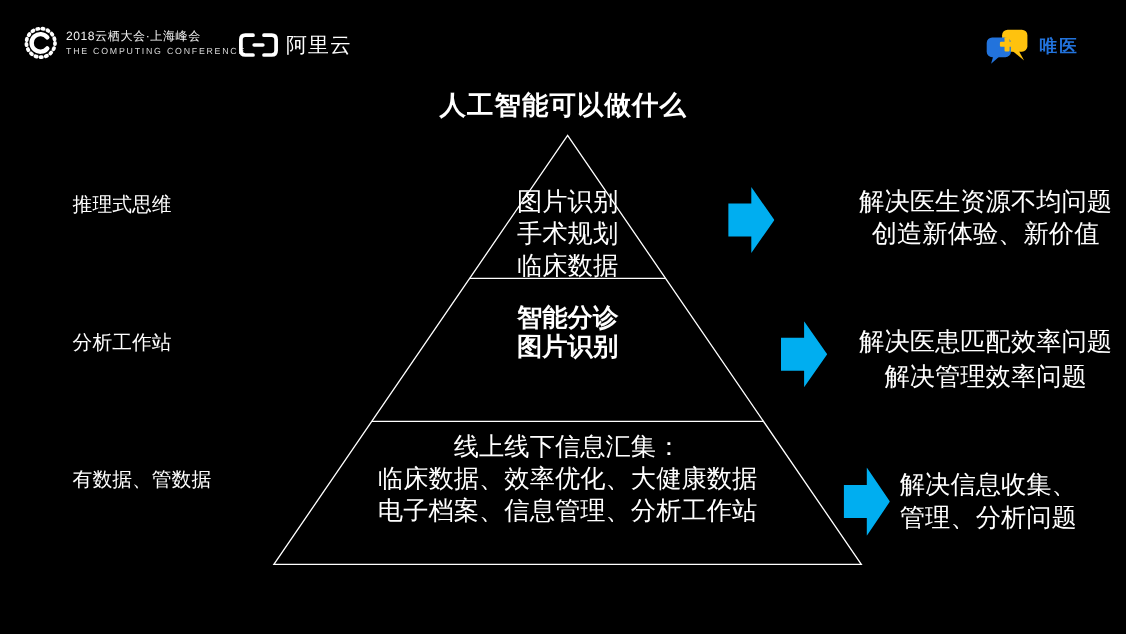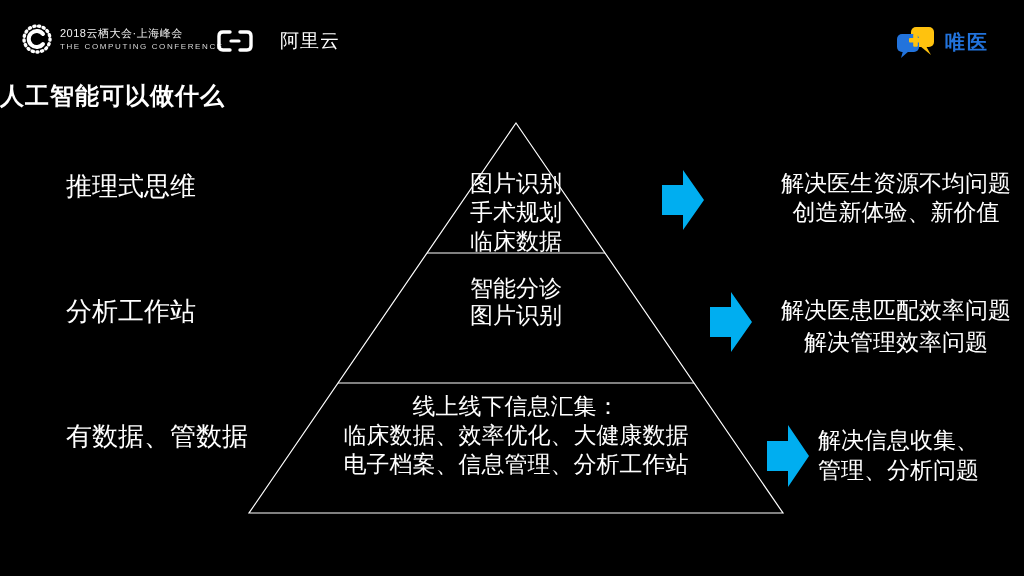--- a/index.html
+++ b/index.html
@@ -9,39 +9,39 @@
     font-family:"Liberation Sans","DejaVu Sans",sans-serif;
   }
   .abs{position:absolute;}
 
   
   .conf-logo{left:20px;top:22px;display:flex;align-items:center;gap:6px;}
   .conf-text{display:flex;flex-direction:column;line-height:1.15;}
   .conf-title{font-size:11px;color:#f2f2f2;letter-spacing:.5px;white-space:nowrap;}
   .conf-sub{font-size:8px;color:#d9d9d9;letter-spacing:1.6px;margin-top:3px;white-space:nowrap;}
   .ali-logo{left:216px;top:28px;display:flex;align-items:center;gap:6px;}
-  .ali-label{font-size:19px;color:#fff;letter-spacing:1px;margin-left:20px;}
+  .ali-label{font-size:19px;color:#fff;letter-spacing:1px;}
   .weiyi-logo{left:896px;top:26px;display:flex;align-items:center;gap:7px;}
-  .weiyi-label{font-size:20px;font-weight:bold;color:#2273DC;letter-spacing:2px;}
+  .weiyi-label{font-size:16px;font-weight:bold;color:#2273DC;letter-spacing:2px;}
 
   
-  .slide-title{top:80px;left:0;width:1024px;
+  .slide-title{top:80px;left:0;width:1024px;text-align:center;
     font-size:24px;font-weight:bold;color:#fff;letter-spacing:1px;}
 
   
   .pyramid-svg{left:0;top:0;}
   .tier{text-align:center;transform:translateX(-50%);left:516px;font-size:23px;white-space:nowrap;}
   .tier div{height:29px;line-height:29px;}
   .tier-1{top:169px;}
-  .tier-2{top:275px;}
+  .tier-2{top:275px;font-weight:bold;}
   .tier-2 div{height:27px;line-height:27px;}
   .tier-3{top:392px;}
 
   
-  .side-label{left:66px;font-size:26px;line-height:26px;white-space:nowrap;}
+  .side-label{left:66px;font-size:18px;line-height:26px;white-space:nowrap;}
   .label-1{top:173px;}
   .label-2{top:298px;}
   .label-3{top:423px;}
 
   
   .note{font-size:23px;white-space:nowrap;}
   .note div{height:29px;line-height:29px;}
   .note-1{left:758px;top:169px;width:276px;text-align:center;}
   .note-2{left:760px;top:294px;width:272px;text-align:center;}
   .note-2 div{height:32px;line-height:32px;}

